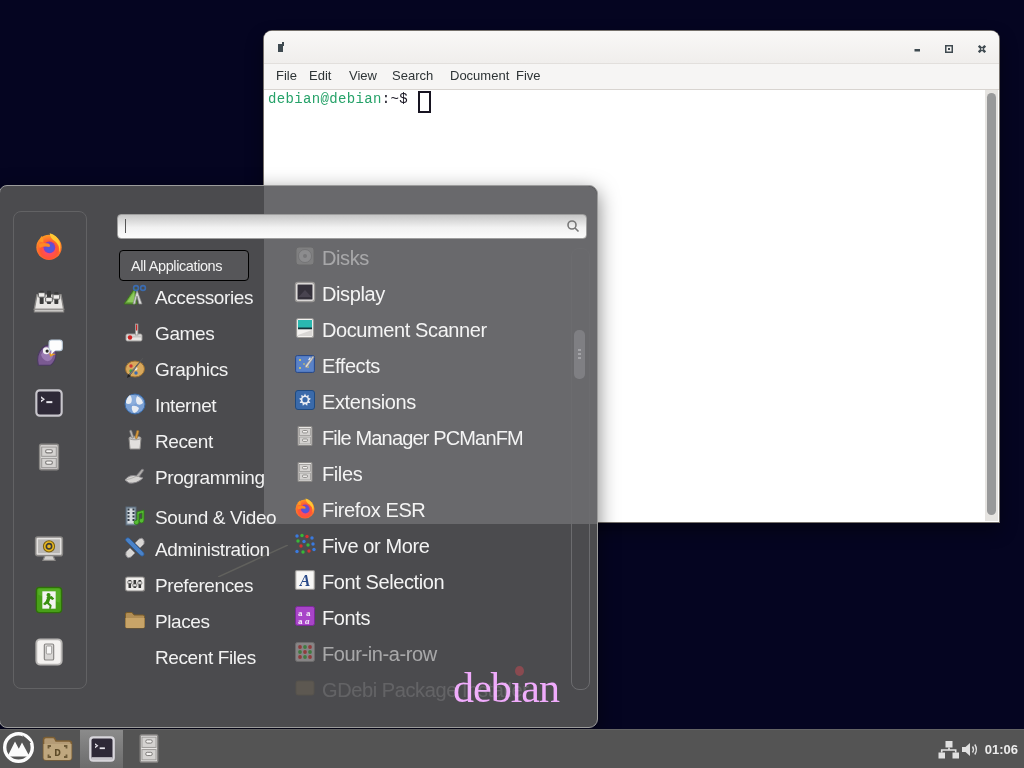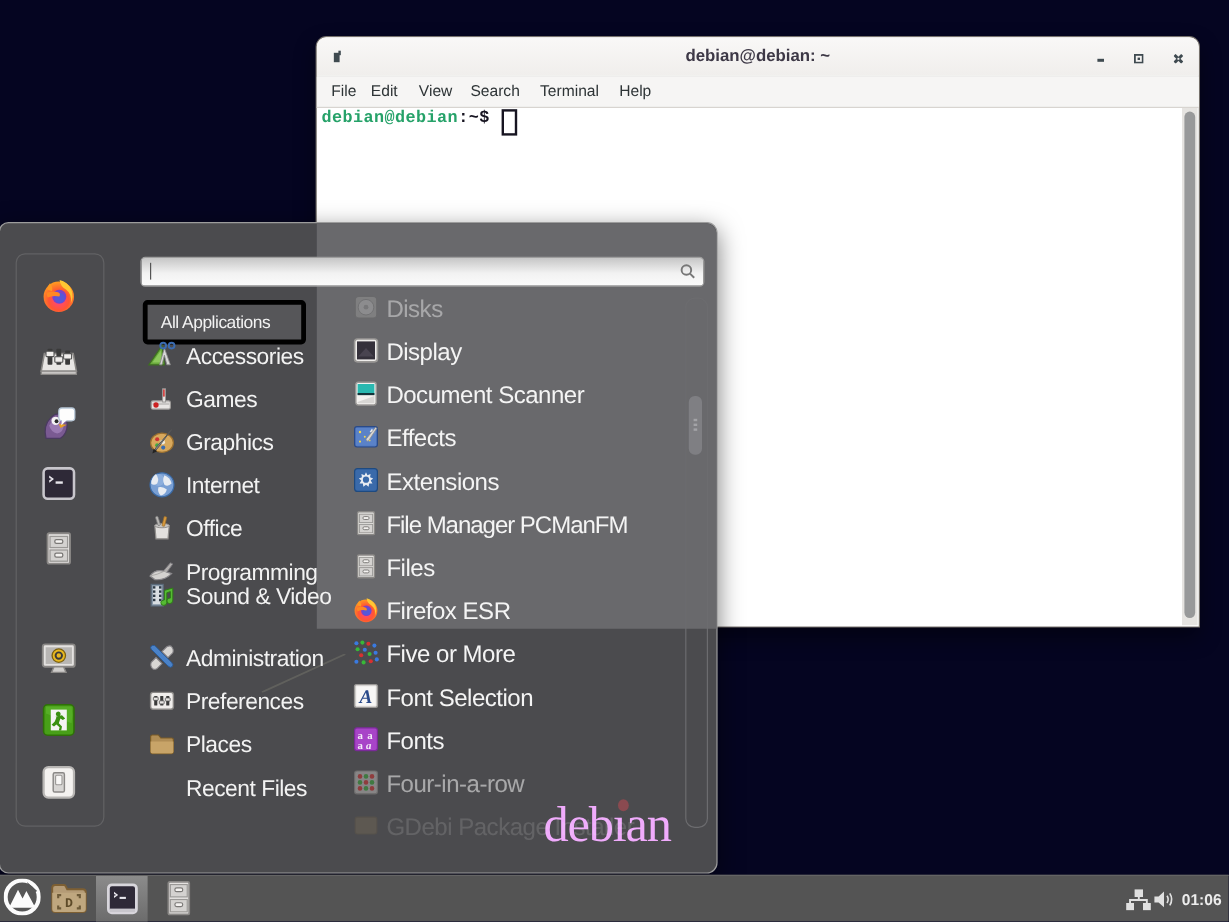--- a/index.html
+++ b/index.html
@@ -9,38 +9,38 @@
 #term{position:absolute;left:264px;top:31px;width:735px;height:491px;background:#ffffff;border-radius:8px 8px 0 0;box-shadow:0 0 0 1px #76716c, 0 8px 18px rgba(0,0,0,0.45);}
 #titlebar{position:absolute;left:0;top:0;width:735px;height:32px;background:linear-gradient(#f9f8f7,#f0eeec);border-radius:8px 8px 0 0;border-bottom:1px solid #e2dfdc;}
 #titletext{position:absolute;left:0;top:7px;width:735px;text-align:center;font-size:14px;font-weight:bold;color:#3d3846;}
 #titleicon{position:absolute;left:14px;top:11px;width:7px;height:10px;}
 .wbtn{position:absolute;top:44px;color:#3f4a50;}
 
 #mbar{position:absolute;left:0;top:33px;width:735px;height:25px;background:#f6f5f4;border-bottom:1px solid #d8d4d0;font-size:13px;color:#2e3436;}
 .mi{position:absolute;top:4px;}
 
 #tcontent{position:absolute;left:1px;top:59px;width:733px;height:431px;background:#ffffff;}
-#prompt{position:absolute;left:3px;top:1px;font-family:"Liberation Mono",monospace;font-size:14px;font-weight:bold;letter-spacing:0.35px;color:#171421;white-space:pre;}
+#prompt{position:absolute;left:3px;top:1px;font-family:"Liberation Mono",monospace;font-size:14px;font-weight:normal;letter-spacing:0.35px;color:#171421;white-space:pre;}
 #prompt .g{color:#26a269;}
 #cursor{position:absolute;left:153px;top:1px;width:9px;height:18px;border:2px solid #171421;}
 #tscroll{position:absolute;right:1px;top:59px;width:13px;height:431px;background:#e6e4e1;}
 #tthumb{position:absolute;left:2px;top:3px;width:9px;height:422px;background:#98999a;border-radius:5px;}
 
 #taskbar{position:absolute;left:0;top:729px;width:1024px;height:39px;background:#545454;border-top:1px solid #646464;}
 #tb-active{position:absolute;left:80px;top:0;width:43px;height:39px;background:linear-gradient(#8b8b8b,#6b6b6b);}
 #clock{position:absolute;right:6px;top:12px;font-size:13px;font-weight:bold;color:#ececec;margin-left:12px;}
 
 #menu{position:absolute;left:0px;top:185px;width:597px;height:541px;background:#4b4b4e;border:1px solid #9c9c9c;margin-left:-1px;border-radius:8px 9px 9px 8px;box-shadow:0 6px 20px rgba(0,0,0,0.5);}
 #menulight{position:absolute;left:264px;top:0;width:333px;height:338px;background:#69696c;border-radius:0 9px 0 0;}
 #watermark{position:absolute;left:453px;top:478px;font-family:"Liberation Serif",serif;font-size:42px;color:#f0abfc;letter-spacing:-1px;}
 #wmdot{position:absolute;left:515px;top:480px;width:9px;height:10px;border-radius:50%;background:#8a4a50;}
 #sidebox{position:absolute;left:13px;top:25px;width:72px;height:476px;border:1px solid #626264;border-radius:8px;}
 #searchbox{position:absolute;left:117px;top:28px;width:468px;height:23px;background:linear-gradient(#c6c6c6,#f2f2f2 55%,#fbfbfb);border:1px solid #9e9e9e;border-radius:4px;}
 #searchcursor{position:absolute;left:7px;top:4px;width:1px;height:14px;background:#555;}
-#allapps{position:absolute;left:119px;top:64px;width:128px;height:29px;background:#565659;border:4px solid #000000;border-radius:4px;}
+#allapps{position:absolute;left:119px;top:64px;width:128px;height:29px;background:#565659;border:1px solid #000000;border-radius:4px;}
 #allapps span{position:absolute;left:11px;top:7px;font-size:14.5px;letter-spacing:-0.4px;color:#f2f2f2;}
 .cat{position:absolute;left:119px;width:170px;height:36px;}
 .cat .ci{position:absolute;left:4px;top:6px;width:24px;height:24px;}
 .cat .ct{position:absolute;left:36px;top:9px;font-size:19px;letter-spacing:-0.4px;color:#f2f2f2;}
 .app{position:absolute;left:281px;width:290px;height:36px;}
 .app .ai{position:absolute;left:12px;top:6px;width:24px;height:24px;}
 .app .at{position:absolute;left:41px;top:9px;font-size:20px;letter-spacing:-0.4px;color:#f4f4f4;}
 #scrolltrack{position:absolute;left:571px;top:62px;width:17px;height:440px;border:1px solid #6c6c6f;border-radius:8px;}
 #scrollthumb{position:absolute;left:574px;top:144px;width:11px;height:49px;background:#7f7f83;border-radius:5px;}
 #diag{position:absolute;left:218px;top:359px;width:70px;height:32px;}
@@ -48,21 +48,20 @@
 .fade2{opacity:0.55;}
 .fade3{opacity:0.14;}
 .sicon{position:absolute;left:33px;width:32px;height:32px;}
 </style>
 </head>
 <body>
 <div id="wall"></div>
 
 <div id="term">
   <div id="titlebar"></div>
-  <div id="titletext">debian@debian: ~</div>
   <svg id="titleicon" viewBox="0 0 7 10">
       <rect x="0" y="2" width="5" height="8" fill="#3f4a50"></rect>
       <rect x="4" y="0" width="2" height="4" fill="#3f4a50"></rect>
     </svg>
   <svg class="wbtn" style="left:650px;top:17px" width="7" height="4">
       <rect x="0.5" y="1" width="5.5" height="2.5" fill="#3f4a50"></rect>
     </svg>
   <svg class="wbtn" style="left:681px;top:14px" width="8" height="8">
       <rect x="0.75" y="0.75" width="6.5" height="6.5" fill="none" stroke="#3f4a50" stroke-width="1.5"></rect>
       <rect x="3" y="3" width="2" height="2" fill="#3f4a50"></rect>
@@ -72,22 +71,22 @@
         <line x1="0.8" y1="0.8" x2="7.2" y2="7.2"></line>
         <line x1="7.2" y1="0.8" x2="0.8" y2="7.2"></line>
       </g>
       <rect x="3.2" y="3.2" width="1.6" height="1.6" fill="#f5f4f2"></rect>
     </svg>
   <div id="mbar">
     <span class="mi" style="left:12px">File</span>
     <span class="mi" style="left:45px">Edit</span>
     <span class="mi" style="left:85px">View</span>
     <span class="mi" style="left:128px">Search</span>
-    <span class="mi" style="left:186px">Terminal</span>
-    <span class="mi" style="left:252px">Help</span>
+    <span class="mi" style="left:186px">Document</span>
+    <span class="mi" style="left:252px">Five</span>
   </div>
   <div id="tcontent">
     <div id="prompt"><span class="g">debian@debian</span>:~$</div>
     <div id="cursor"></div>
   </div>
   <div id="tscroll">
       <div id="tthumb"></div>
     </div>
 </div>
 
@@ -153,31 +152,31 @@
         </svg>
         <span class="ct">Internet</span>
       </div>
     <div class="cat" style="top:236px">
         <svg class="ci" viewBox="0 0 24 24">
           <path d="M6 10 L18 10 L17 21 L7 21 Z" fill="#e2e0de" stroke="#908e8c" stroke-width="1"></path>
           <ellipse cx="12" cy="10" rx="6" ry="1.8" fill="#c8c6c4" stroke="#908e8c" stroke-width="0.8"></ellipse>
           <rect x="7.5" y="2" width="2.2" height="8" rx="1" fill="#b8b6b4" stroke="#777" stroke-width="0.6" transform="rotate(-18 9 6)"></rect>
           <rect x="13" y="2.5" width="2.2" height="8" rx="0.4" fill="#d89a3c" stroke="#9a6f2f" stroke-width="0.6" transform="rotate(14 14 6)"></rect>
         </svg>
-        <span class="ct">Office</span>
+        <span class="ct">Recent</span>
       </div>
     <div class="cat" style="top:272px">
         <svg class="ci" viewBox="0 0 24 24">
           <path d="M2 16 Q6 10 14 12 L20 14 Q14 20 6 19 Z" fill="#d4d2d0" stroke="#88868a" stroke-width="1"></path>
           <path d="M2 16 Q8 15 14 12" fill="none" stroke="#aaa8a6" stroke-width="0.8"></path>
           <path d="M13 12 L19 5 L21 6 L16 13" fill="#b0aeac" stroke="#77757a" stroke-width="0.8"></path>
         </svg>
         <span class="ct">Programming</span>
       </div>
-    <div class="cat" style="top:292px">
+    <div class="cat" style="top:312px">
         <svg class="ci" viewBox="0 0 24 24">
           <rect x="3" y="3" width="10" height="18" fill="#8a9aaa" stroke="#5a6a7a" stroke-width="1"></rect>
           <rect x="4.5" y="4.5" width="7" height="15" fill="#d8dde2"></rect>
           <g fill="#2e3a46">
             <rect x="4.5" y="4.5" width="2" height="2"></rect>
             <rect x="4.5" y="8" width="2" height="2"></rect>
             <rect x="4.5" y="11.5" width="2" height="2"></rect>
             <rect x="4.5" y="15" width="2" height="2"></rect>
             <rect x="9.5" y="4.5" width="2" height="2"></rect>
             <rect x="9.5" y="8" width="2" height="2"></rect>

